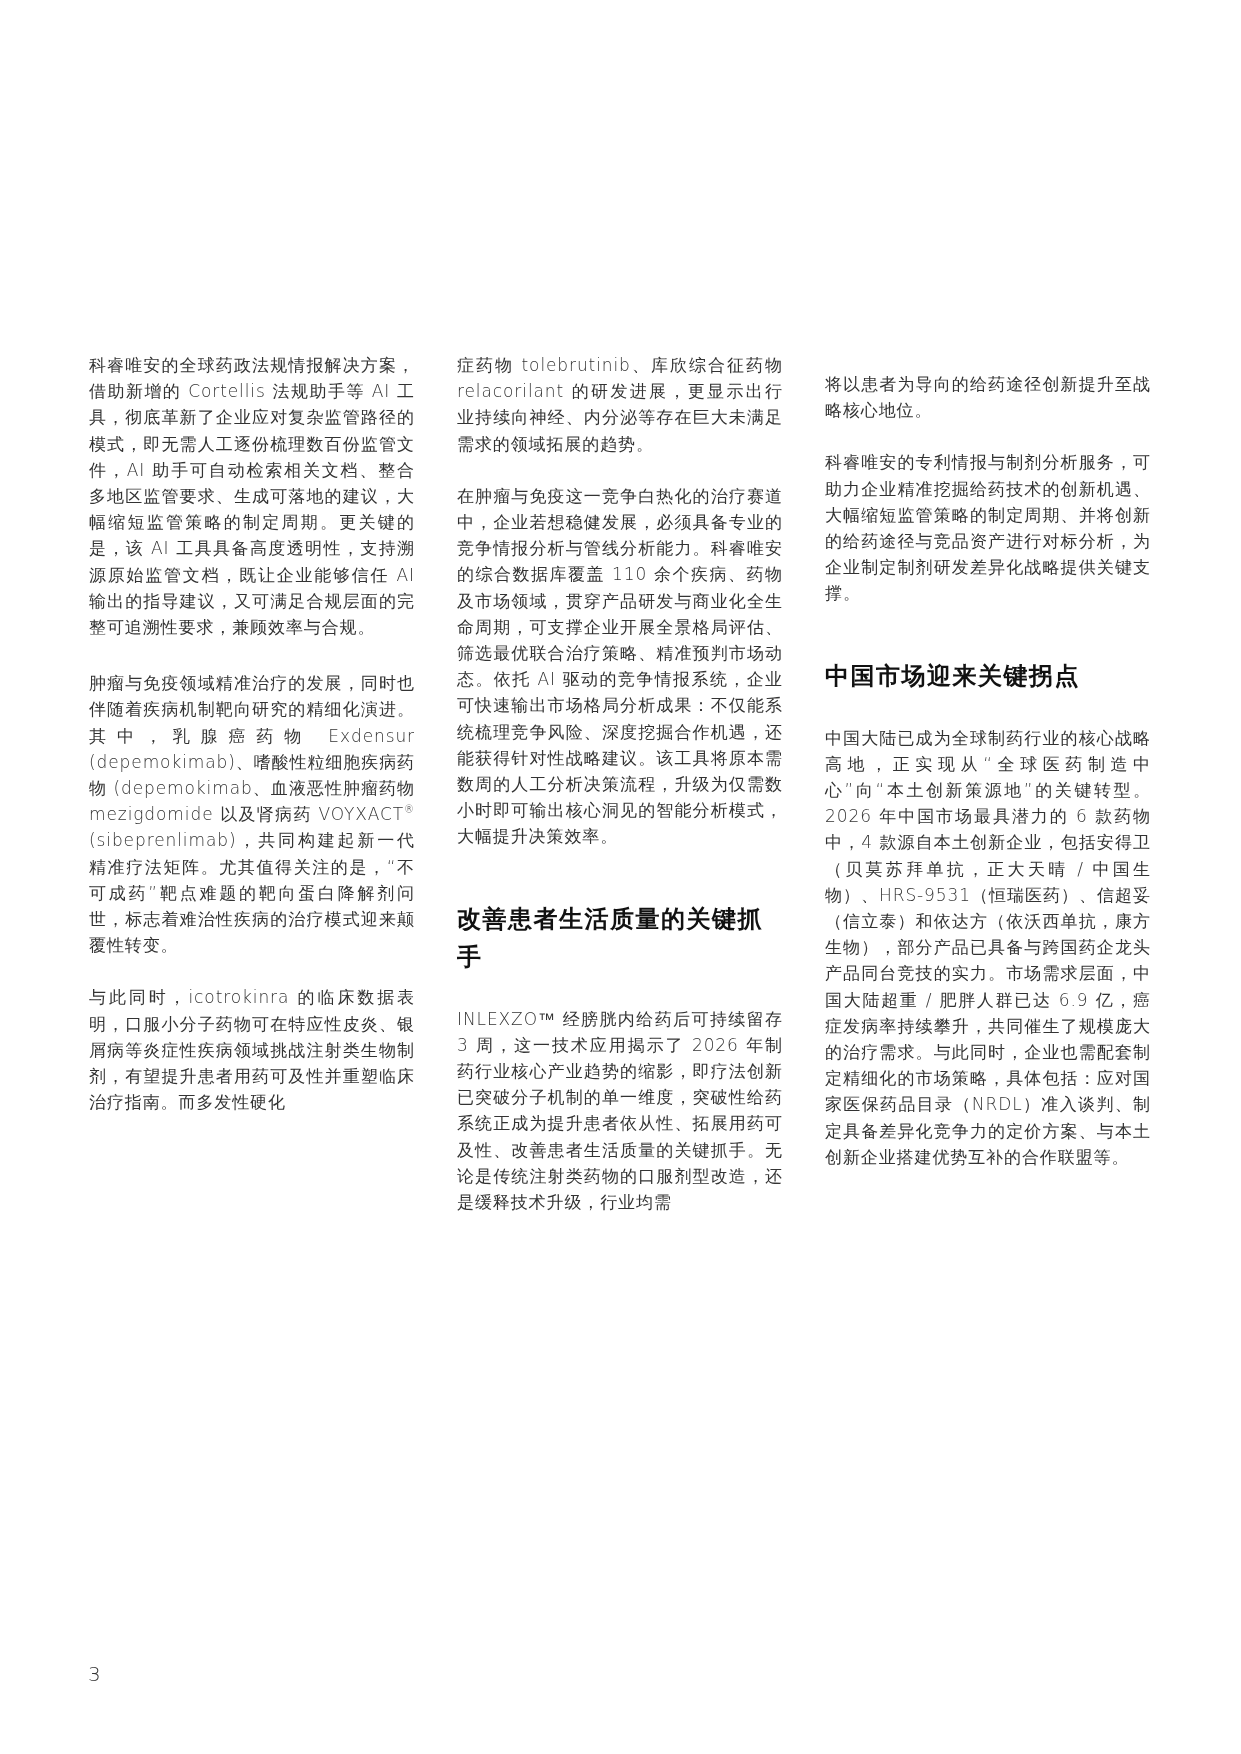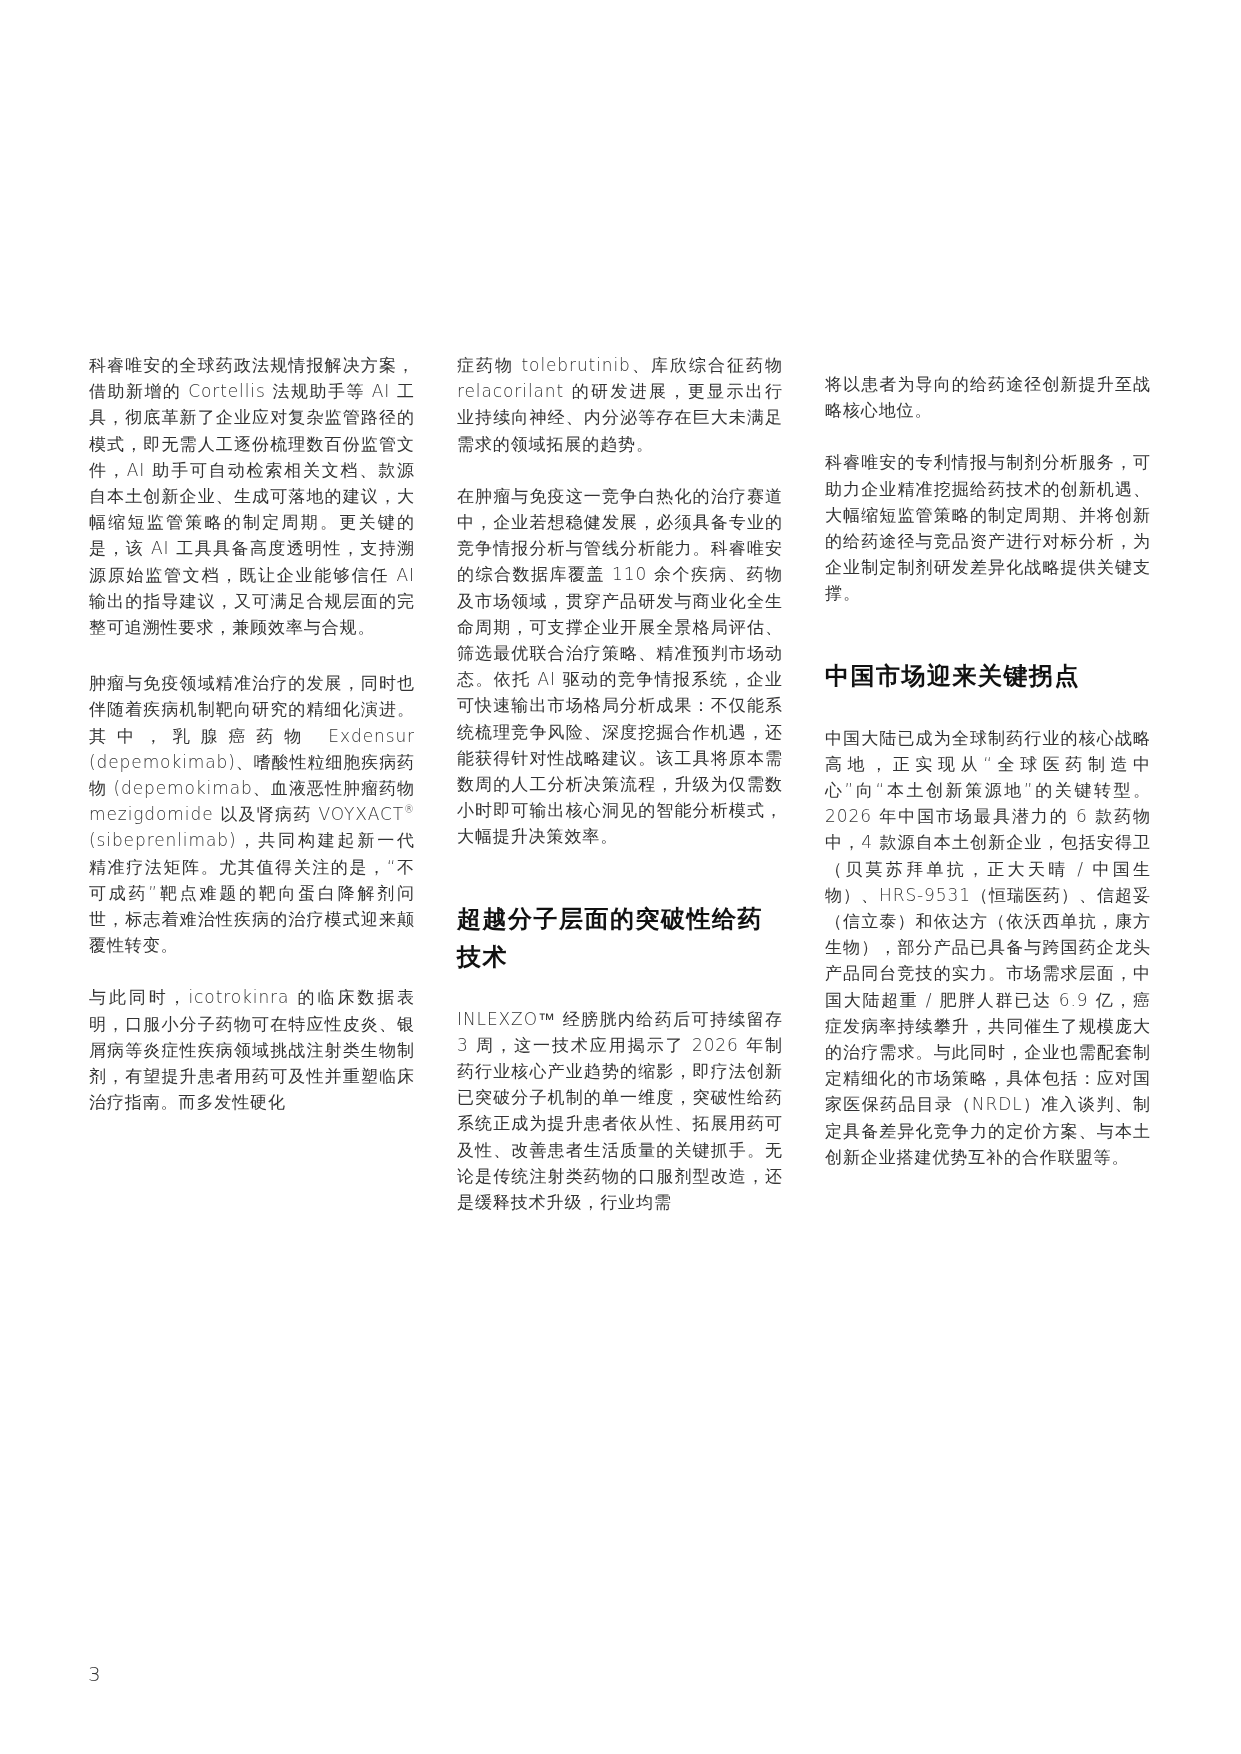--- a/index.html
+++ b/index.html
@@ -29,29 +29,29 @@
     sup { font-size: 10px; line-height: 0; }
     .page-number {
       position: absolute; left: 88px; top: 1662px;
       font-size: 20px; color: #333; font-weight: 300;
     }
   </style>
 </head>
 <body>
 
 <div class="column" id="col-1">
-  <p class="para">科睿唯安的全球药政法规情报解决方案，借助新增的 Cortellis 法规助手等 AI 工具，彻底革新了企业应对复杂监管路径的模式，即无需人工逐份梳理数百份监管文件，AI 助手可自动检索相关文档、款源自本土创新企业、生成可落地的建议，大幅缩短监管策略的制定周期。更关键的是，该 AI 工具具备高度透明性，支持溯源原始监管文档，既让企业能够信任 AI 输出的指导建议，又可满足合规层面的完整可追溯性要求，兼顾效率与合规。</p>
+  <p class="para">科睿唯安的全球药政法规情报解决方案，借助新增的 Cortellis 法规助手等 AI 工具，彻底革新了企业应对复杂监管路径的模式，即无需人工逐份梳理数百份监管文件，AI 助手可自动检索相关文档、整合多地区监管要求、生成可落地的建议，大幅缩短监管策略的制定周期。更关键的是，该 AI 工具具备高度透明性，支持溯源原始监管文档，既让企业能够信任 AI 输出的指导建议，又可满足合规层面的完整可追溯性要求，兼顾效率与合规。</p>
   <p class="para gap-after-heading"><span>肿瘤与免疫领域精准治疗的发展，同时也伴随着疾病机制靶向研究的精细化演进。其中，乳腺癌药物 Exdensur (depemokimab)、嗜酸性粒细胞疾病药物 (depemokimab、血液恶性肿瘤药物 mezigdomide 以及肾病药 VOYXACT</span><sup>®</sup><span> (sibeprenlimab)，共同构建起新一代精准疗法矩阵。尤其值得关注的是，“不可成药”靶点难题的靶向蛋白降解剂问世，标志着难治性疾病的治疗模式迎来颠覆性转变。</span></p>
   <p class="para">与此同时，icotrokinra 的临床数据表明，口服小分子药物可在特应性皮炎、银屑病等炎症性疾病领域挑战注射类生物制剂，有望提升患者用药可及性并重塑临床治疗指南。而多发性硬化</p>
 </div>
 
 <div class="column" id="col-2">
   <p class="para">症药物 tolebrutinib、库欣综合征药物 relacorilant 的研发进展，更显示出行业持续向神经、内分泌等存在巨大未满足需求的领域拓展的趋势。</p>
   <p class="para">在肿瘤与免疫这一竞争白热化的治疗赛道中，企业若想稳健发展，必须具备专业的竞争情报分析与管线分析能力。科睿唯安的综合数据库覆盖 110 余个疾病、药物及市场领域，贯穿产品研发与商业化全生命周期，可支撑企业开展全景格局评估、筛选最优联合治疗策略、精准预判市场动态。依托 AI 驱动的竞争情报系统，企业可快速输出市场格局分析成果：不仅能系统梳理竞争风险、深度挖掘合作机遇，还能获得针对性战略建议。该工具将原本需数周的人工分析决策流程，升级为仅需数小时即可输出核心洞见的智能分析模式，大幅提升决策效率。</p>
-  <h2 class="heading gap-before-heading">超越分子层面的突破性给药技术</h2>
+  <h2 class="heading gap-before-heading">改善患者生活质量的关键抓手</h2>
   <p class="para gap-after-heading">INLEXZO™ 经膀胱内给药后可持续留存 3 周，这一技术应用揭示了 2026 年制药行业核心产业趋势的缩影，即疗法创新已突破分子机制的单一维度，突破性给药系统正成为提升患者依从性、拓展用药可及性、改善患者生活质量的关键抓手。无论是传统注射类药物的口服剂型改造，还是缓释技术升级，行业均需</p>
 </div>
 
 <div class="column" id="col-3">
   <p class="para">将以患者为导向的给药途径创新提升至战略核心地位。</p>
   <p class="para">科睿唯安的专利情报与制剂分析服务，可助力企业精准挖掘给药技术的创新机遇、大幅缩短监管策略的制定周期、并将创新的给药途径与竞品资产进行对标分析，为企业制定制剂研发差异化战略提供关键支撑。</p>
   <h2 class="heading gap-before-heading">中国市场迎来关键拐点</h2>
   <p class="para gap-after-heading">中国大陆已成为全球制药行业的核心战略高地，正实现从“全球医药制造中心”向“本土创新策源地”的关键转型。2026 年中国市场最具潜力的 6 款药物中，4 款源自本土创新企业，包括安得卫（贝莫苏拜单抗，正大天晴 / 中国生物）、HRS-9531（恒瑞医药）、信超妥（信立泰）和依达方（依沃西单抗，康方生物），部分产品已具备与跨国药企龙头产品同台竞技的实力。市场需求层面，中国大陆超重 / 肥胖人群已达 6.9 亿，癌症发病率持续攀升，共同催生了规模庞大的治疗需求。与此同时，企业也需配套制定精细化的市场策略，具体包括：应对国家医保药品目录（NRDL）准入谈判、制定具备差异化竞争力的定价方案、与本土创新企业搭建优势互补的合作联盟等。</p>
 </div>
 

